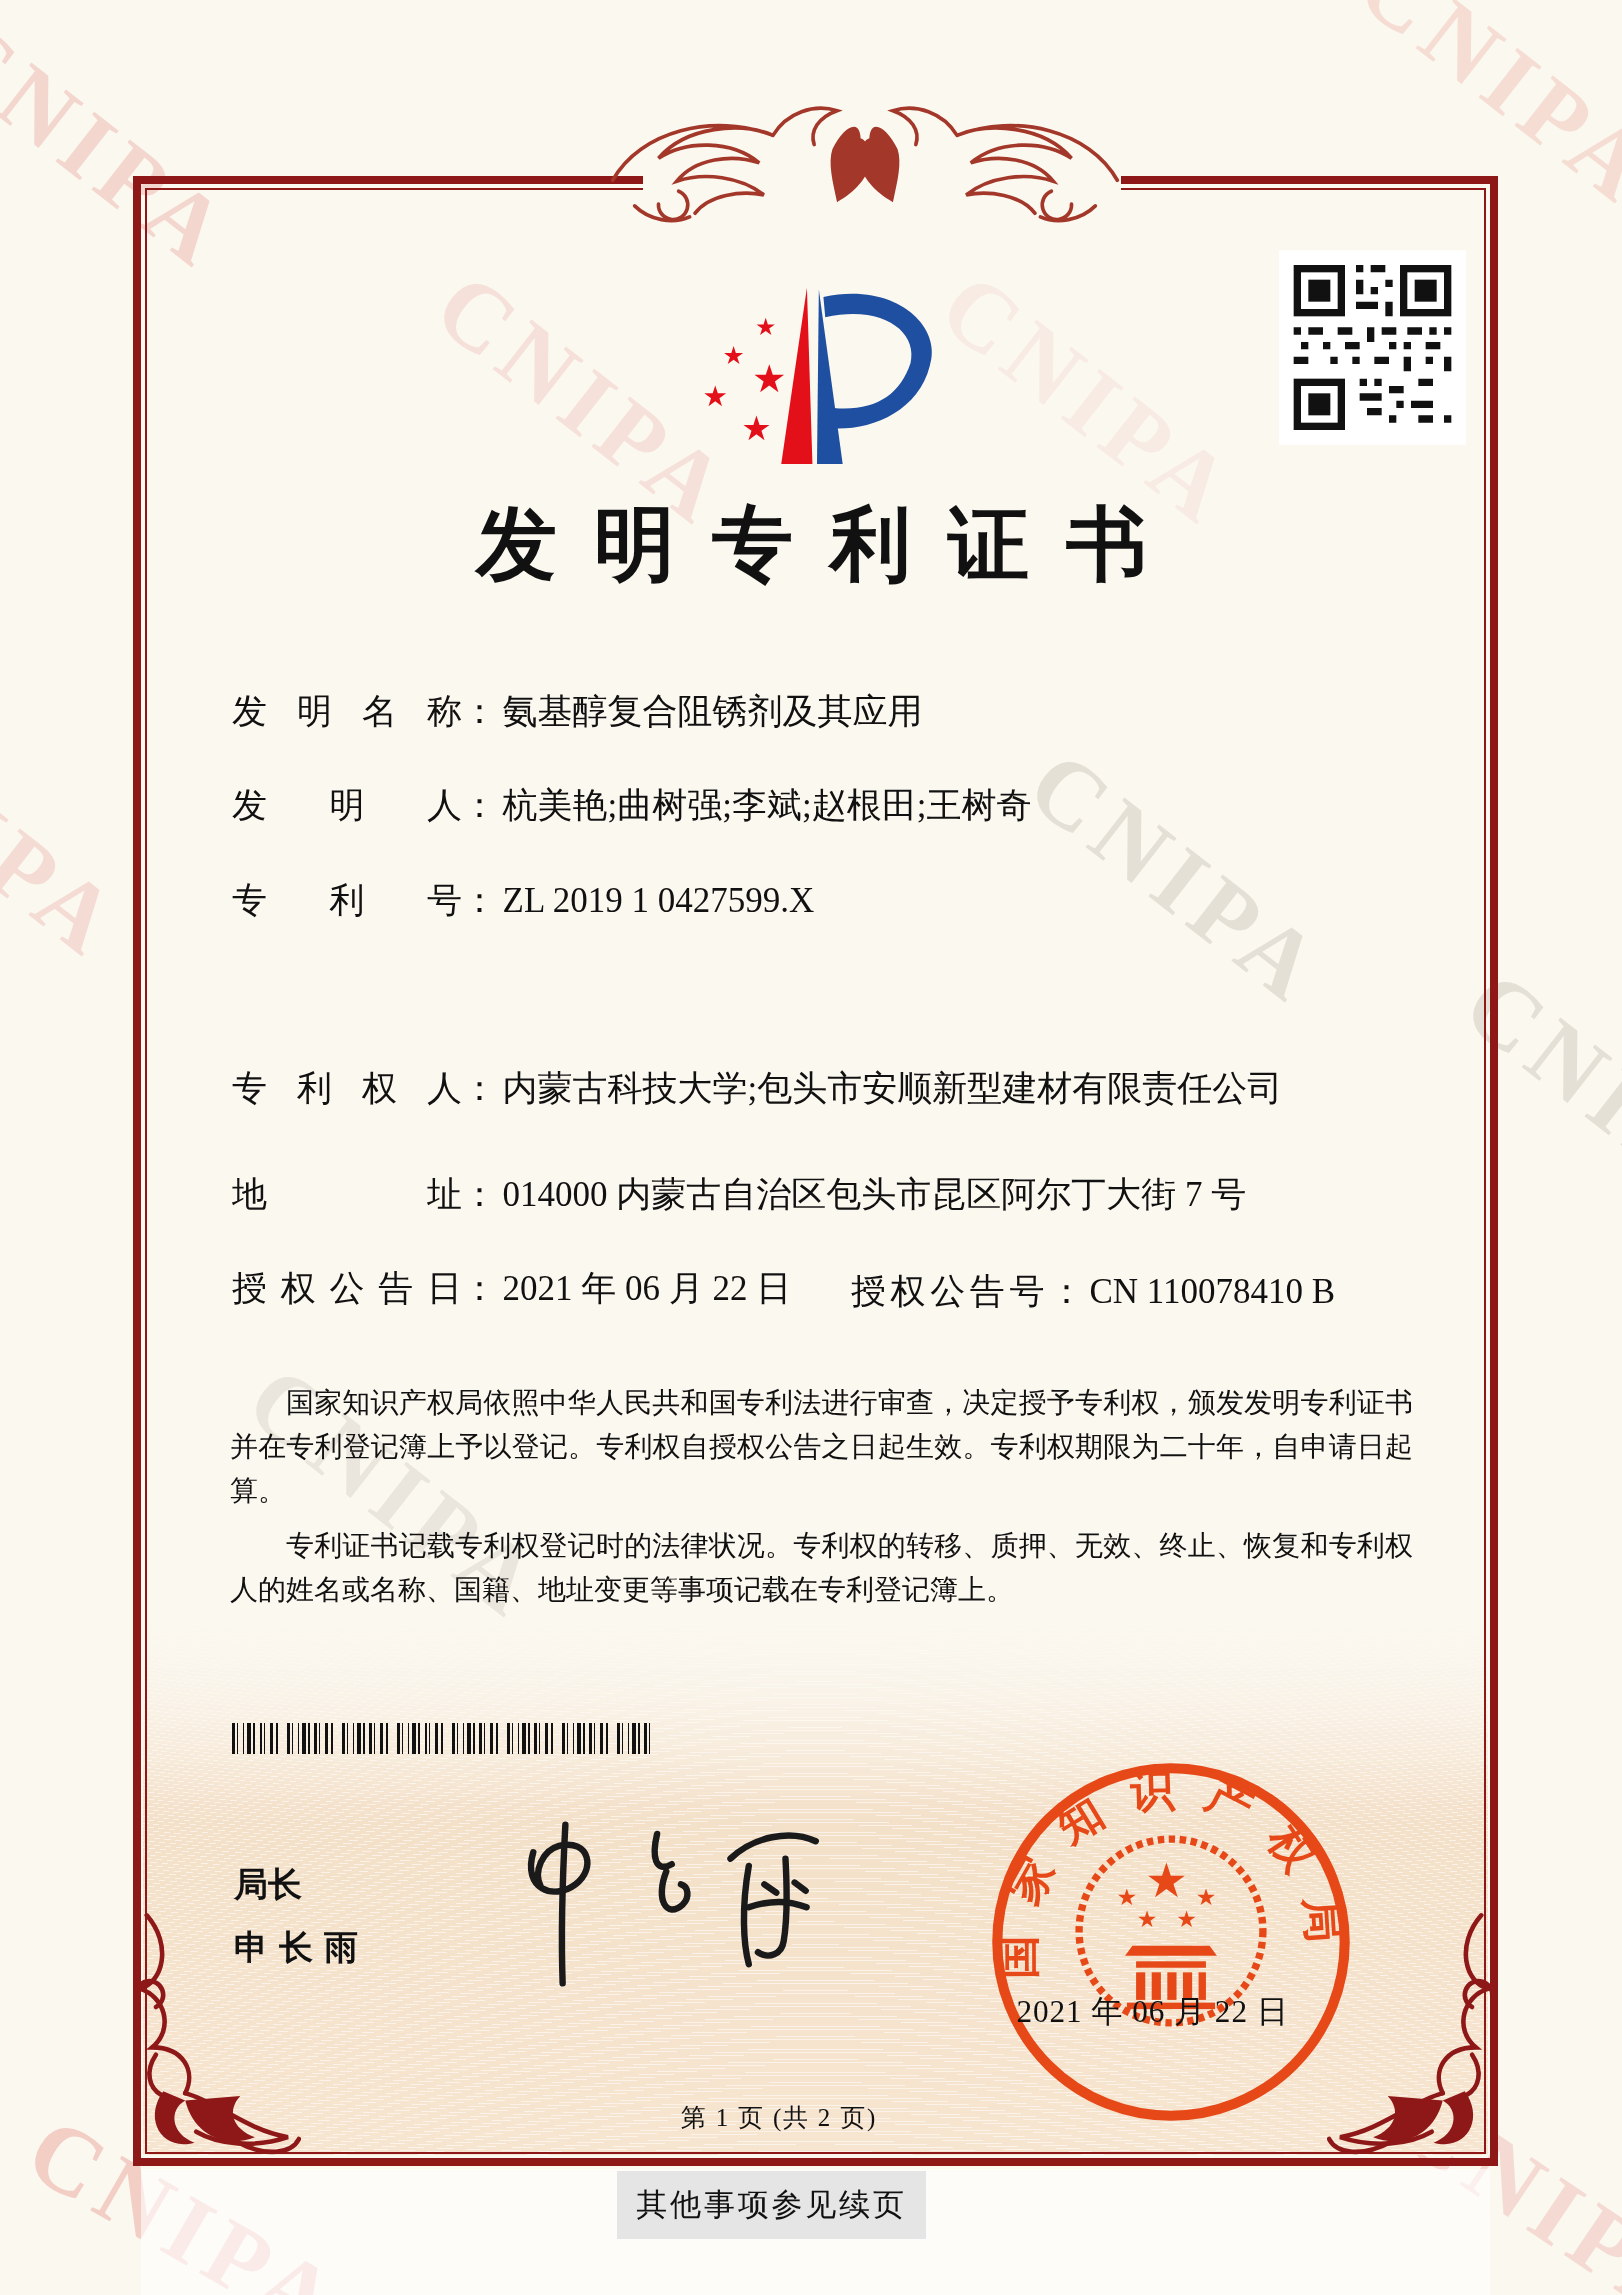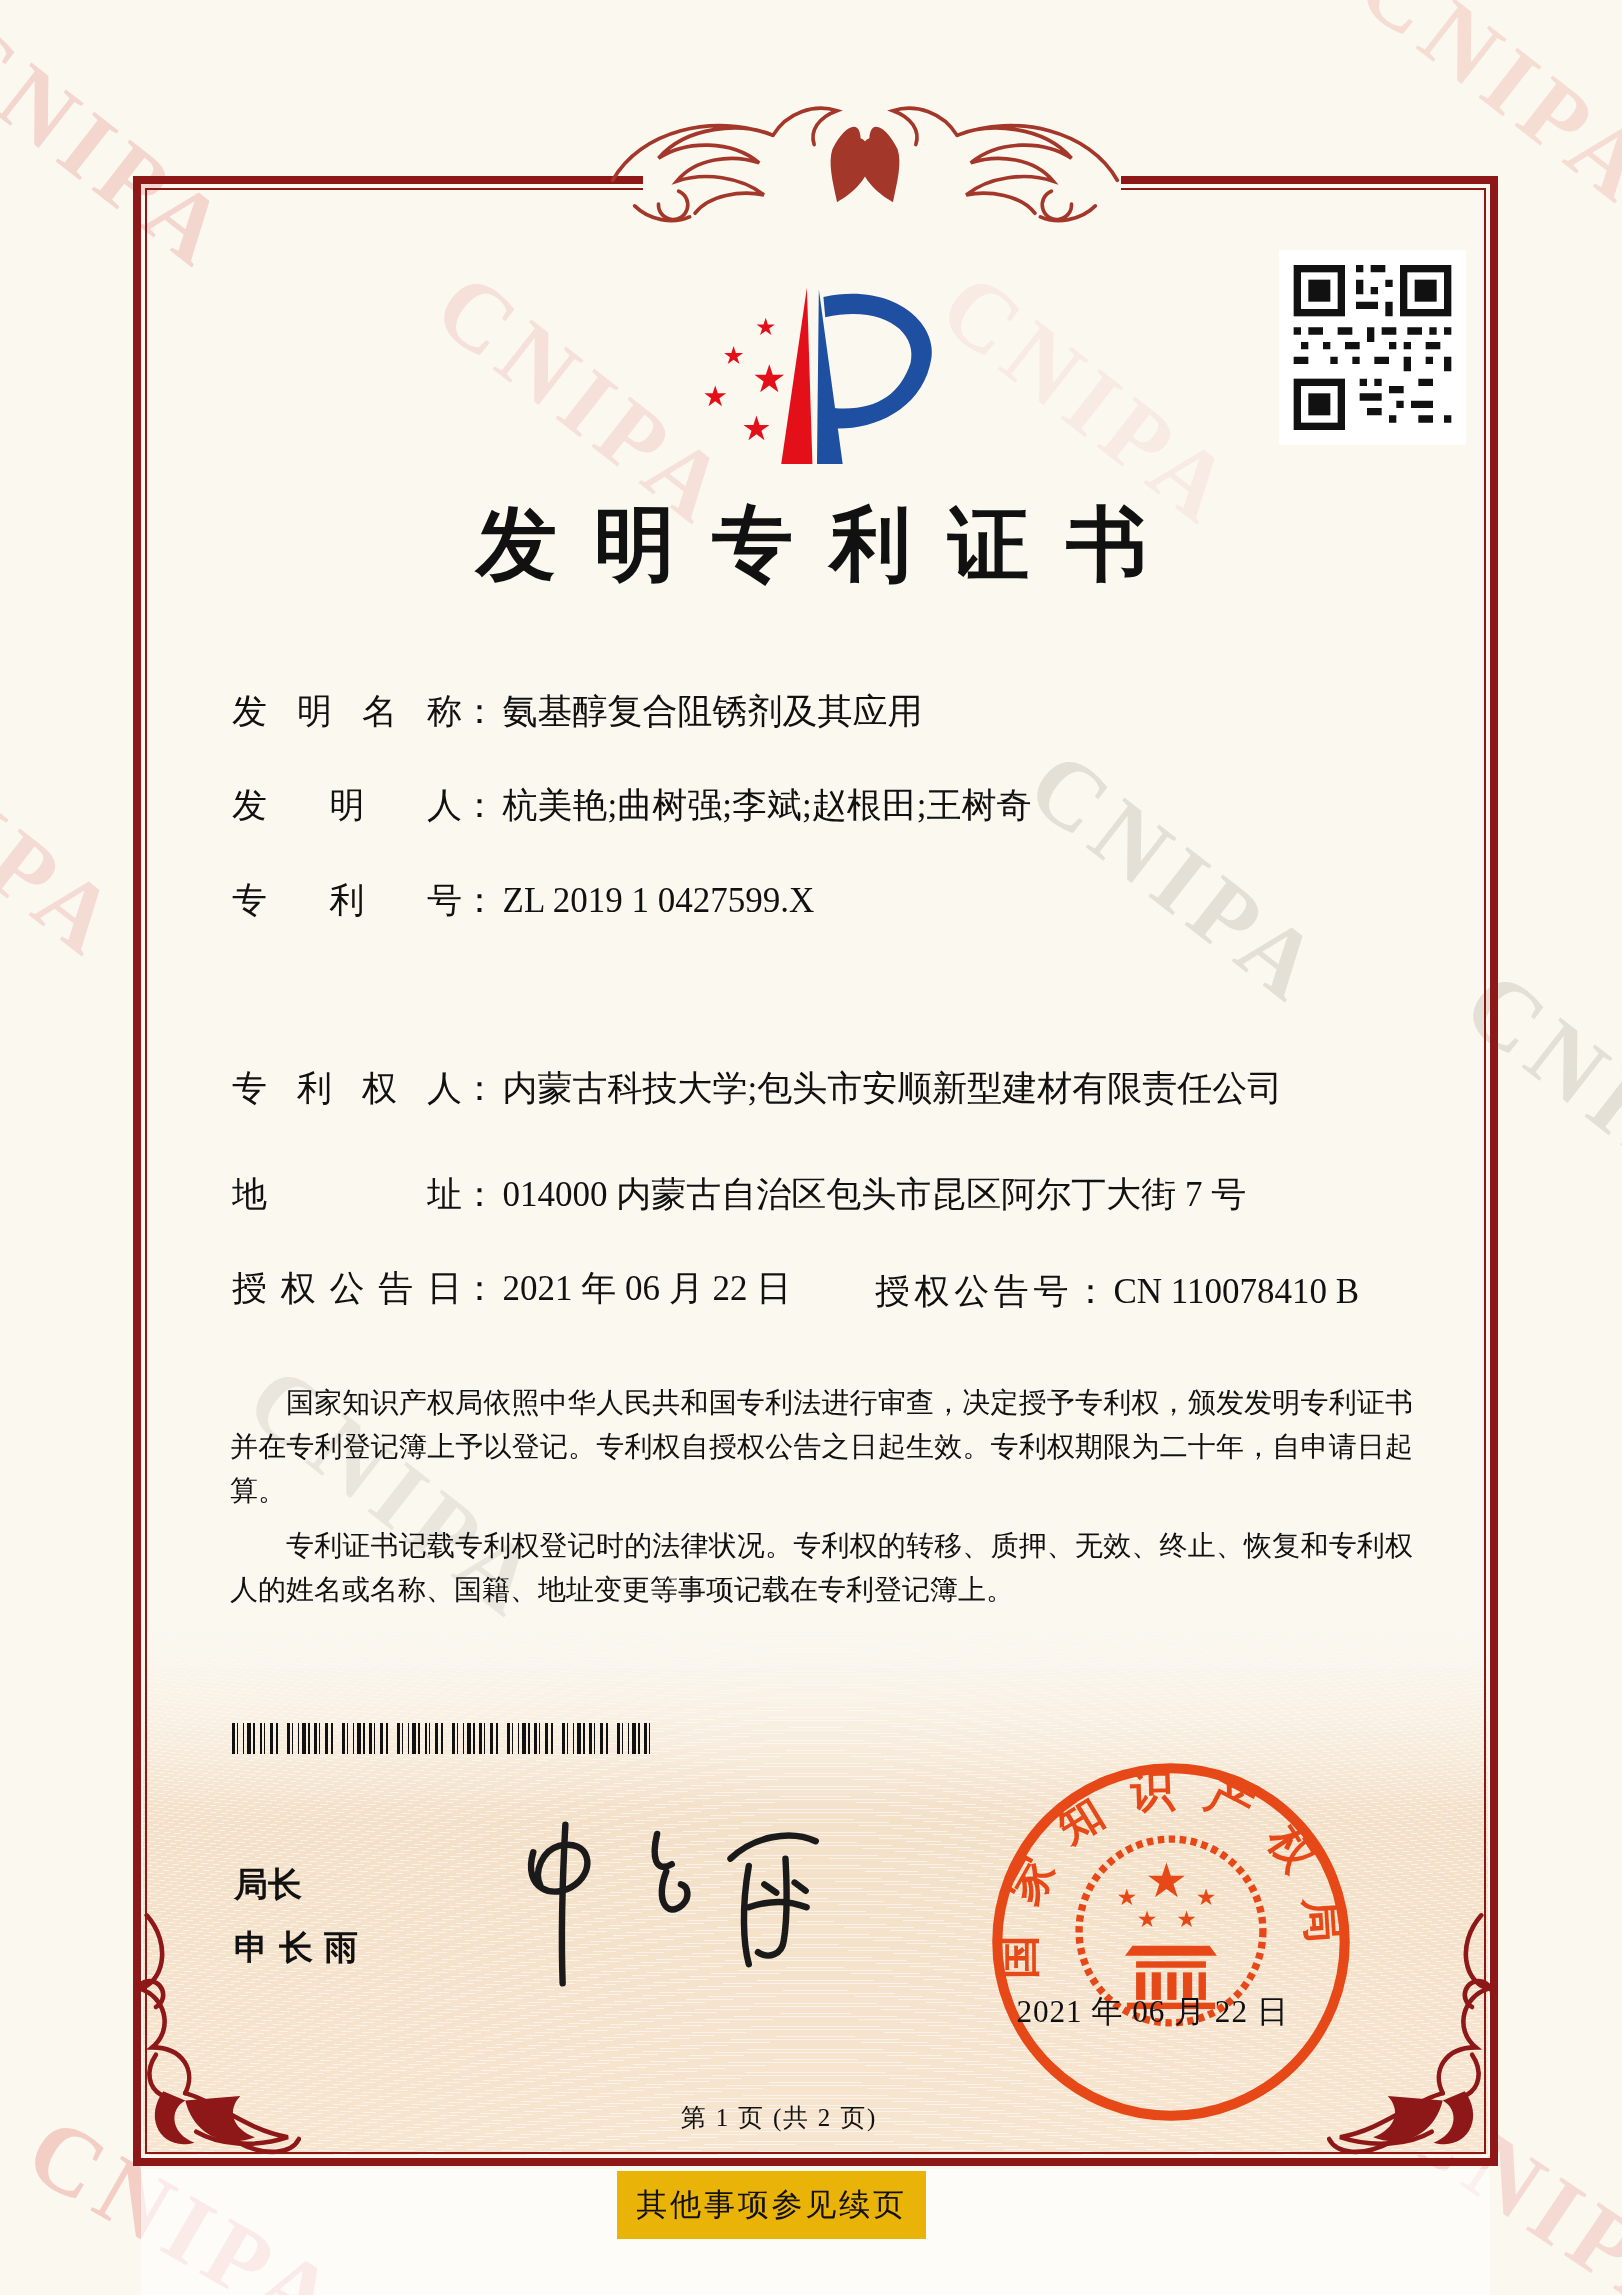--- a/index.html
+++ b/index.html
@@ -52,21 +52,21 @@
          font-size:81px;font-weight:bold;letter-spacing:37px;padding-left:37px;box-sizing:border-box;}
 
   
   .row{position:absolute;left:232px;font-size:35px;line-height:42px;white-space:nowrap;}
   .lbl{display:inline-block;width:230px;text-align:justify;text-align-last:justify;vertical-align:top;}
   .colon{display:inline-block;}
   .val{display:inline-block;margin-left:5.5px;}
   .r1{top:691px}.r2{top:785px}.r3{top:880px}.r4{top:976px}
   .r5{top:1068px}.r6{top:1174px}.r7{top:1268px}
   .grantno{position:absolute;left:851px;top:1268px;font-size:35px;white-space:nowrap;}
-  .grantno .glbl{letter-spacing:4.6px;margin-left:24px;}
+  .grantno .glbl{letter-spacing:4.6px;}
 
   
   .body-text{position:absolute;left:230px;top:1333px;width:1183px;font-size:28px;
              line-height:44px;text-align:justify;margin-top:48px;}
   .body-text p{margin:0;text-indent:2em;}
   .body-text p + p{margin-top:11px;}
 
   
   .barcode{position:absolute;left:232px;top:1723px;width:418px;height:31px;
      background:repeating-linear-gradient(90deg,
@@ -77,21 +77,21 @@
       #111 44px 46px, transparent 46px 51px, #111 51px 51px, transparent 51px 55px);}
   .director-title{position:absolute;left:234px;top:1862px;font-size:34px;
       font-family:"Liberation Sans","DejaVu Sans",sans-serif;font-weight:bold;}
   .director-name{position:absolute;left:234px;top:1925px;font-size:34px;letter-spacing:11px;
       font-family:"Liberation Sans","DejaVu Sans",sans-serif;font-weight:bold;}
   .signature{position:absolute;left:478px;top:1811px;}
   .seal{position:absolute;left:978px;top:1749px;}
 
   .pageno{position:absolute;left:96px;top:2101px;width:1366px;text-align:center;
           font-size:25px;letter-spacing:1.8px;}
-  .contnote{position:absolute;left:617px;top:2171px;width:309px;height:68px;background:#eab308;
+  .contnote{position:absolute;left:617px;top:2171px;width:309px;height:68px;background:#e5e5e5;
             text-align:center;line-height:68px;font-size:31px;letter-spacing:2.8px;}
 </style>
 </head>
 <body>
 
 <div class="page">
 
   <span class="wm wm1">CNIPA</span>
   <span class="wm wm2">CNIPA</span>
   <span class="wm wm3">CNIPA</span>

